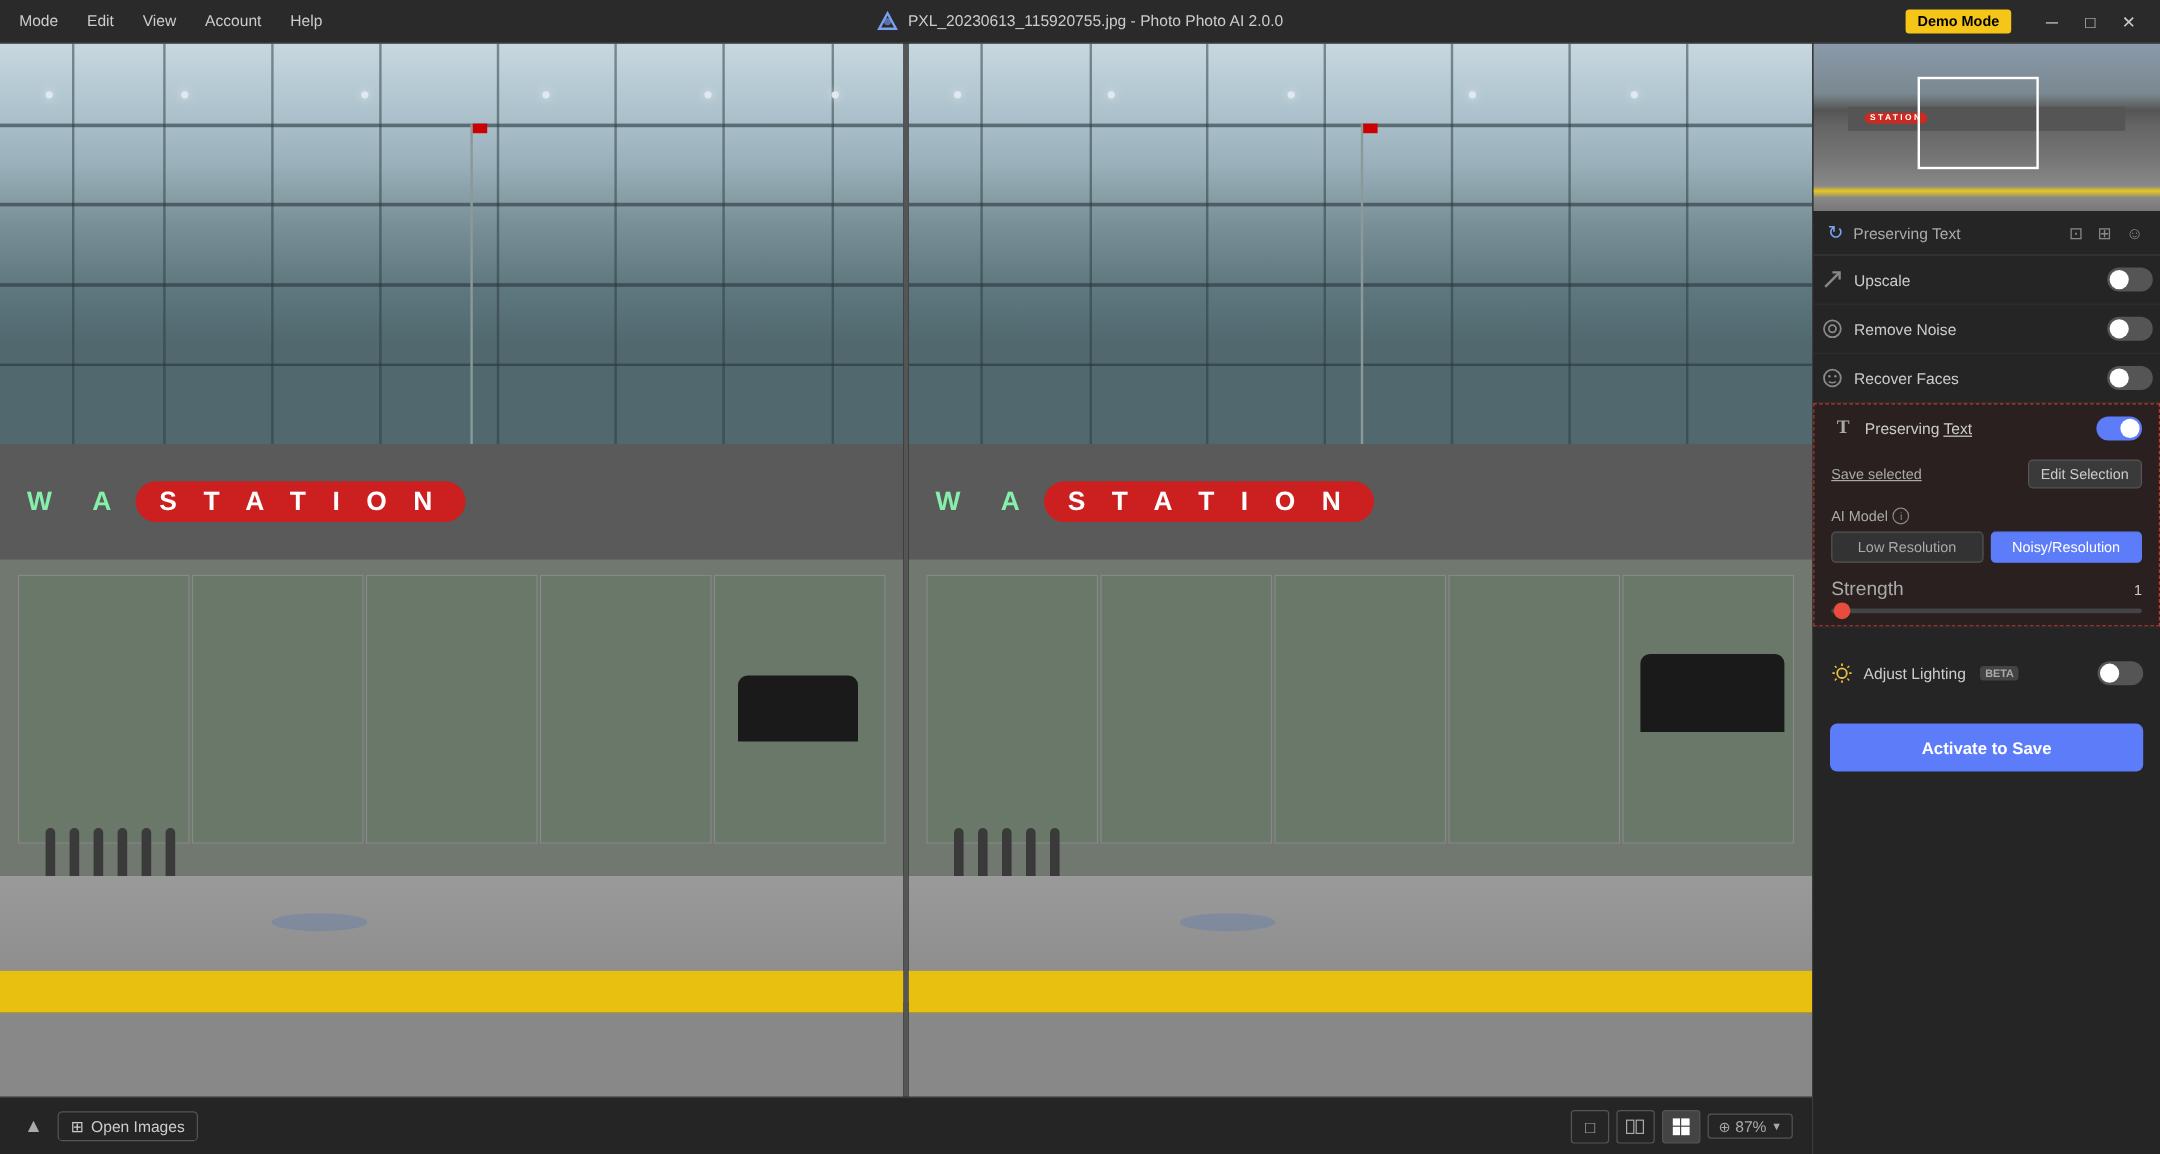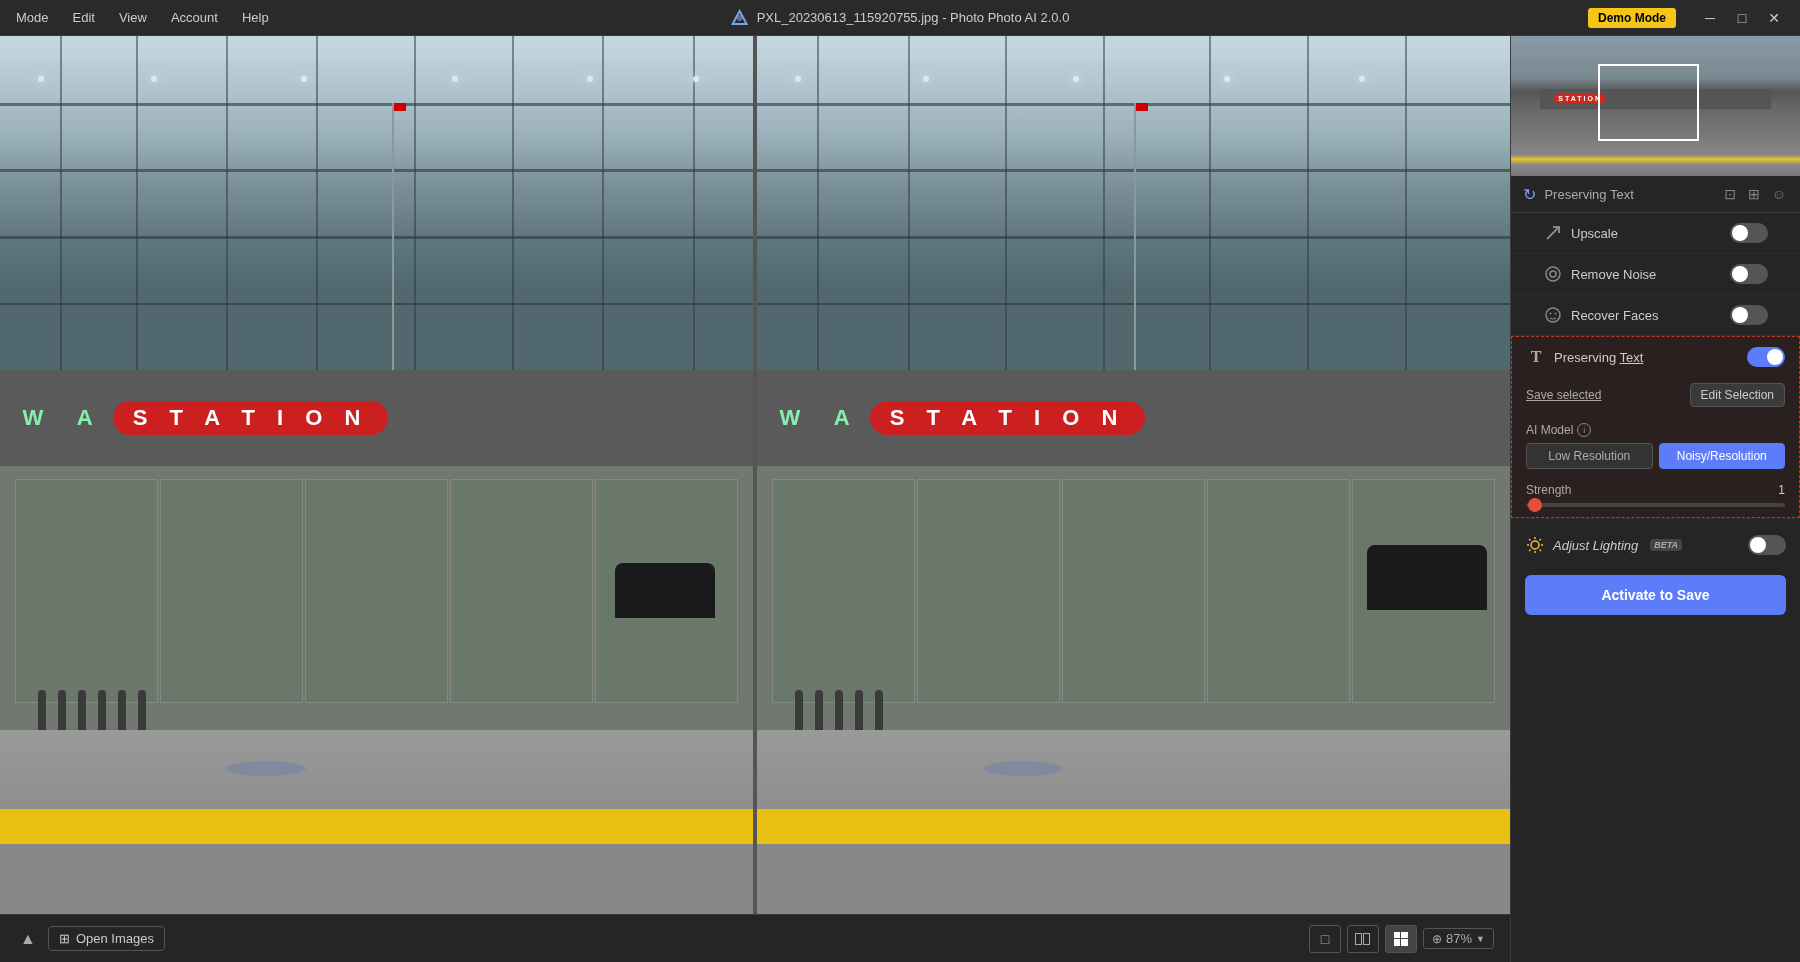--- a/index.html
+++ b/index.html
@@ -288,21 +288,21 @@
       cursor: pointer;
       font-size: 14px;
       padding: 2px;
     }
 
     
     .tool-row {
       display: flex;
       align-items: center;
       justify-content: space-between;
-      padding: 10px 32px;
+      padding: 10px 6px;
       border-bottom: 1px solid #2e2e2e;
       flex-shrink: 0;
     }
     .tool-row-left {
       display: flex;
       align-items: center;
       gap: 8px;
     }
     .tool-icon {
       width: 20px;
@@ -446,21 +446,21 @@
     .strength-row {
       padding: 6px 14px 10px 14px;
     }
     .strength-header {
       display: flex;
       align-items: center;
       justify-content: space-between;
       margin-bottom: 6px;
     }
     .strength-label {
-      font-size: 12px;
+      font-size: 16px;
       color: #aaa;
     }
     .strength-value {
       font-size: 12px;
       color: #ccc;
     }
     .strength-slider {
       width: 100%;
       height: 4px;
       background: #444;
@@ -476,24 +476,23 @@
       top: -5px;
       left: 2px;
       cursor: pointer;
     }
 
     
     .adjust-lighting-row {
       display: flex;
       align-items: flex-end;
       justify-content: space-between;
-      padding: 16px 14px;
+      padding: 28px 14px;
       border-top: 1px solid #2e2e2e;
       flex-shrink: 0;
-      font-style: italic;
     }
     .beta-badge {
       background: #444;
       color: #aaa;
       font-size: 9px;
       padding: 1px 4px;
       border-radius: 3px;
       margin-left: 4px;
       font-weight: 600;
     }

